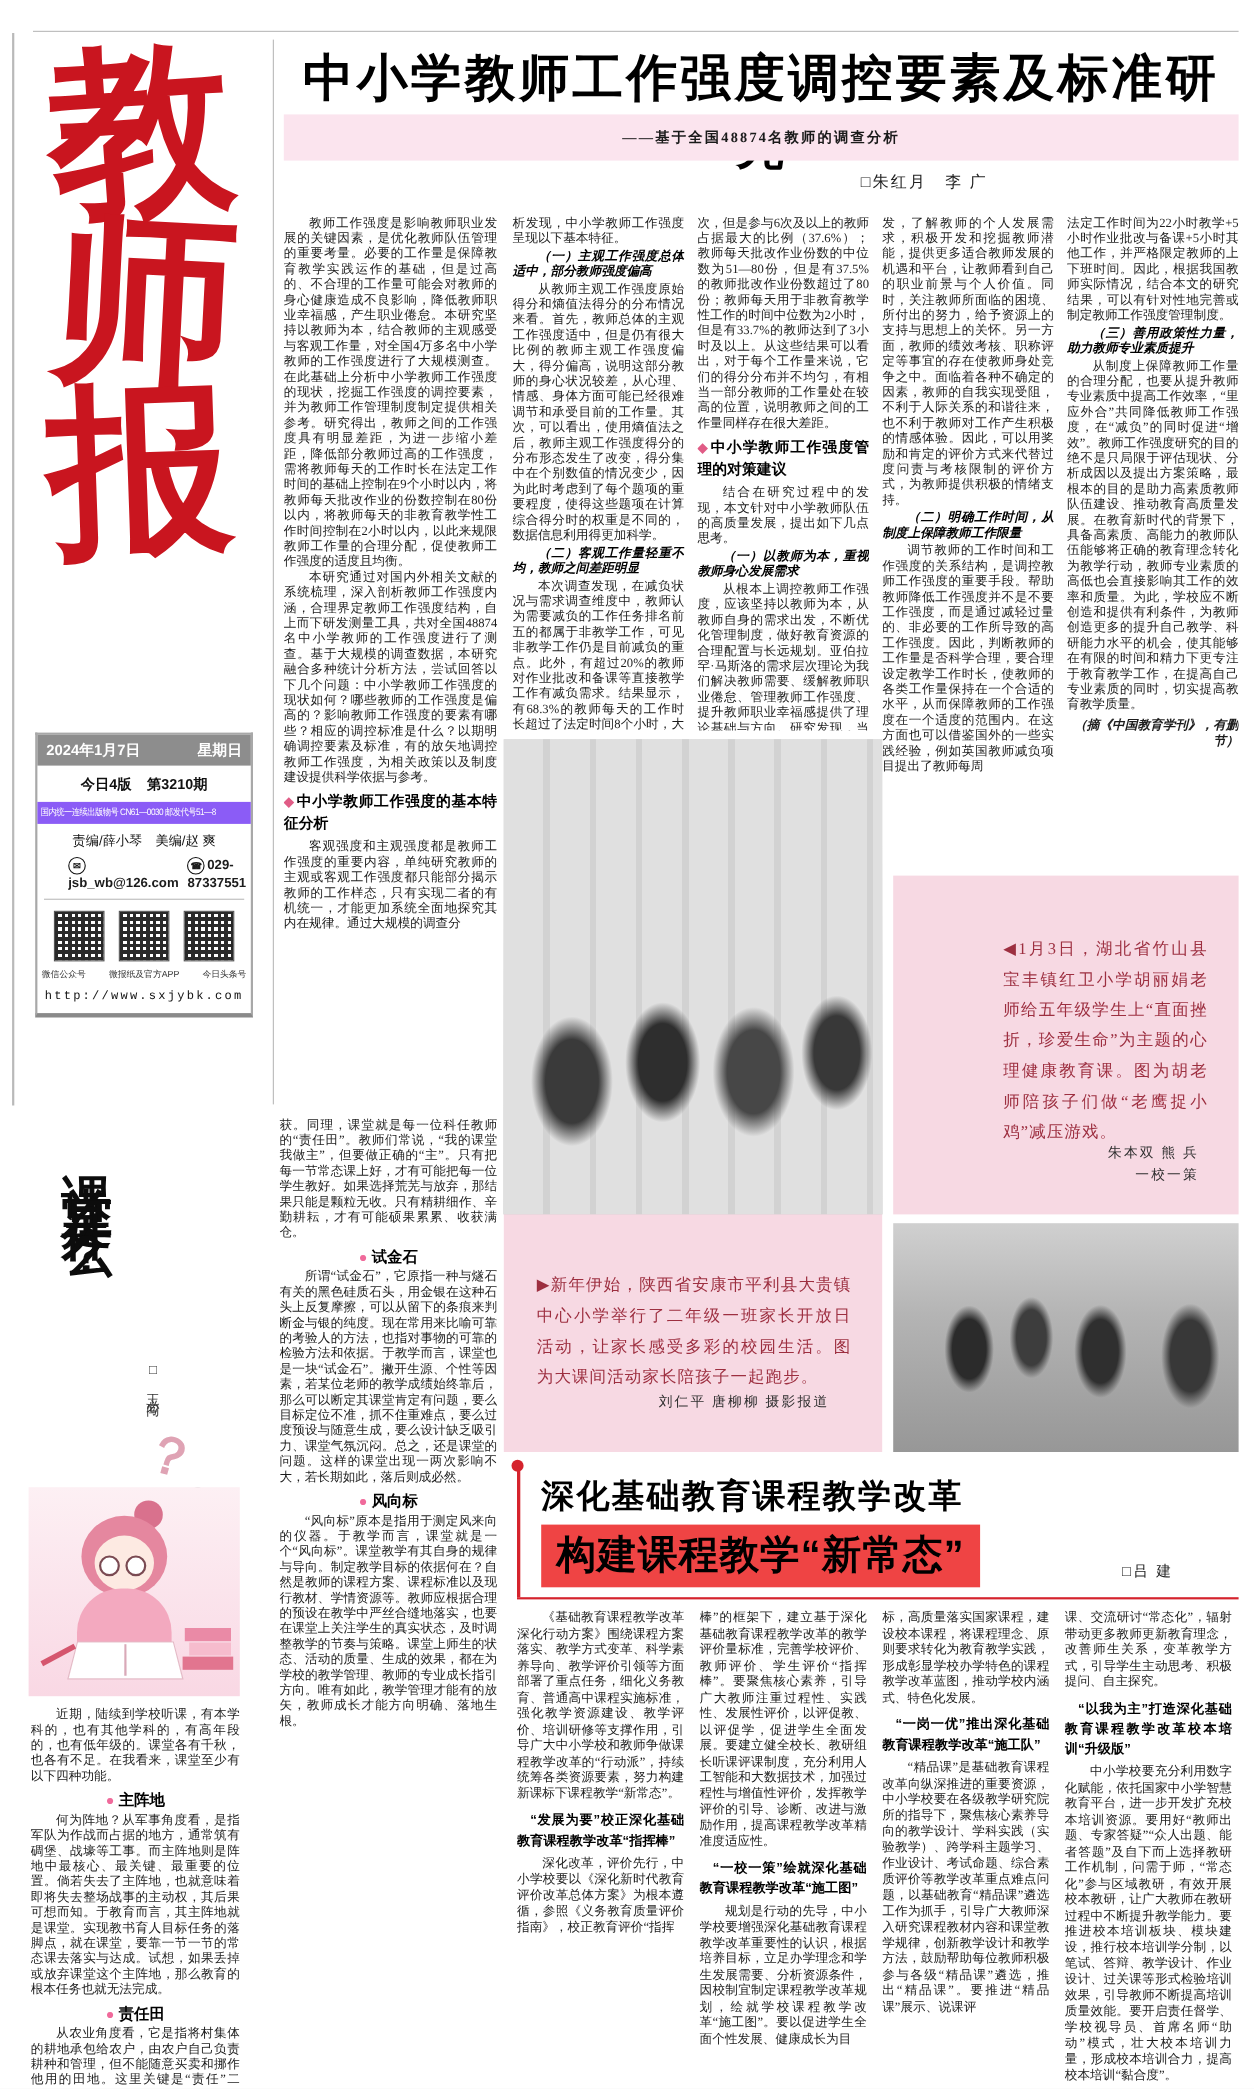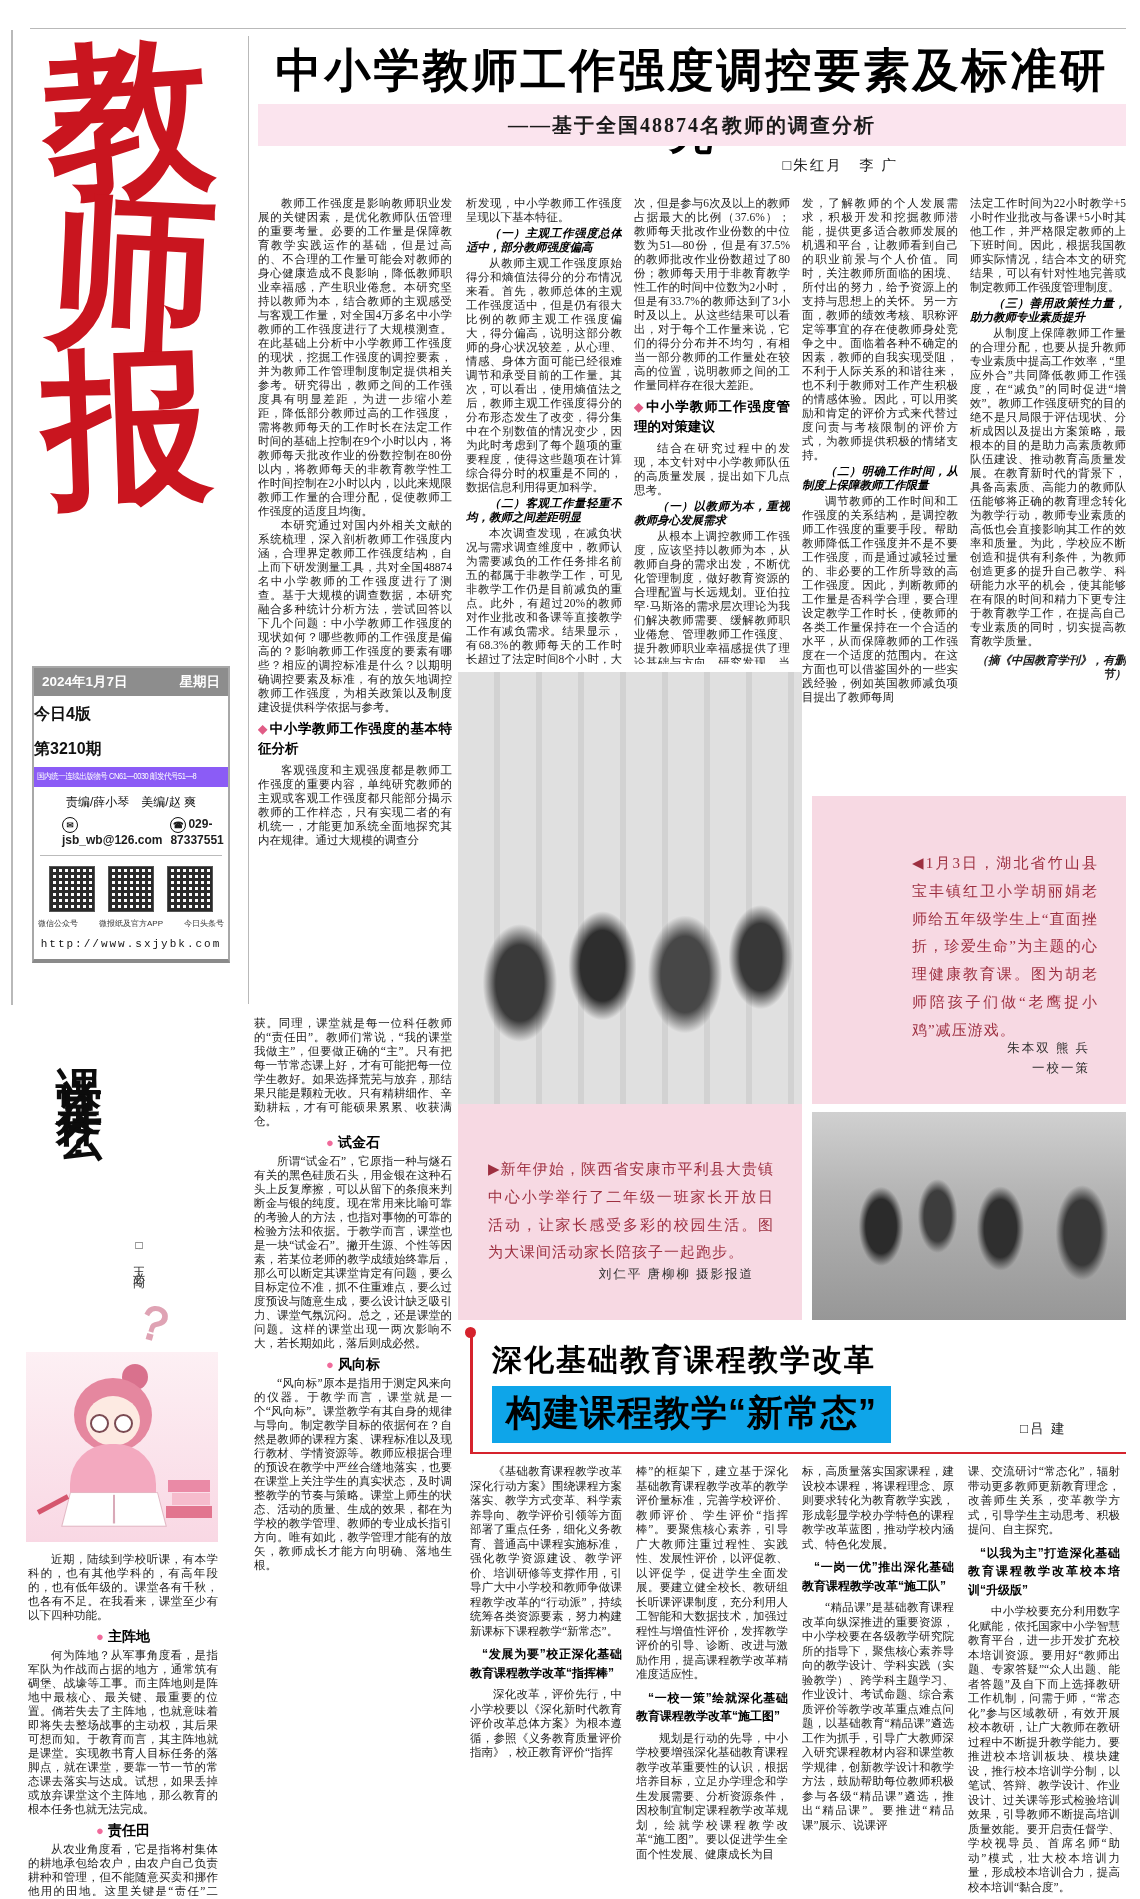--- a/index.html
+++ b/index.html
@@ -11,42 +11,42 @@
   .brand{left:30px;top:40px;width:196px;text-align:center;}
   .brand .bchar{font-family:"DejaVu Serif","Liberation Serif",serif;font-weight:bold;
         font-size:168px;line-height:0.92;color:#c9151f;}
   .brand .bchar:nth-child(1){transform:rotate(-4deg);}
   .brand .bchar:nth-child(2){transform:rotate(3deg) translateX(4px);}
   .brand .bchar:nth-child(3){transform:rotate(-2deg);}
   .mast-box{left:32px;top:666px;width:194px;border:2px solid #a8a8a8;border-bottom:4px solid #8a8a8a;
         background:#fff;font-family:"Liberation Sans",sans-serif;}
   .date-bar{display:flex;justify-content:space-between;align-items:flex-start;background:#8d8d8d;color:#fff;
         font-weight:bold;font-size:13.5px;padding:5px 8px;}
-  .edition{display:flex;justify-content:center;gap:14px;font-size:16px;font-weight:600;color:#111;padding:8px 0 7px;flex-direction:column;}
+  .edition{display:flex;justify-content:center;gap:14px;font-size:13px;font-weight:600;color:#111;padding:8px 0 7px;}
   .pubcode{background:#8b5cf6;color:#fff;font-size:8.5px;letter-spacing:-0.5px;white-space:nowrap;
         padding:4px 3px;transform-origin:left center;}
   .pubcode span{display:inline-block;transform:scaleX(0.88);transform-origin:left center;white-space:nowrap;}
   .editors{text-align:center;font-size:12px;color:#111;padding:7px 0 2px;}
   .contact{display:flex;justify-content:center;align-items:center;gap:8px;font-weight:bold;font-size:12px;padding:4px 0 8px;margin-left:28px;}
   .cicon{display:inline-flex;width:14px;height:14px;border:1px solid #111;border-radius:50%;
         align-items:center;justify-content:center;font-size:8.5px;margin-right:2px;}
   .mast-divider{height:1px;background:#bbb;margin:0 6px;}
   .qr-row{display:flex;justify-content:space-around;padding:10px 8px 4px;}
   .qr{width:44px;height:44px;border:1px solid #555;
       background:repeating-linear-gradient(0deg,#2a2a2a 0 3px,rgba(255,255,255,0) 3px 6px),
                  repeating-linear-gradient(90deg,#2a2a2a 0 3px,#ffffff 3px 6px);}
   .qr-labels{display:flex;justify-content:space-between;font-size:8px;color:#333;padding:2px 4px 6px;}
   .website{text-align:center;font-family:"Liberation Mono",monospace;font-size:11px;letter-spacing:2px;
         color:#111;padding:3px 0 9px;}
   
   .a1-title{left:258px;top:40px;width:868px;text-align:center;font-family:"Liberation Sans",sans-serif;
         font-weight:900;font-size:46px;letter-spacing:3px;color:#000;}
   .a1-subband{left:258px;top:104px;width:868px;height:42px;background:#fbe4ee;display:flex;
         align-items:center;justify-content:center;}
-  .a1-subtitle{font-size:20px;font-weight:bold;color:#1a1a1a;letter-spacing:2px;}
+  .a1-subtitle{font-size:13px;font-weight:bold;color:#1a1a1a;letter-spacing:2px;}
   .a1-byline{left:258px;top:156px;width:640px;text-align:right;font-size:14.5px;color:#222;letter-spacing:2px;}
   
   .col{position:absolute;overflow:hidden;text-align:justify;}
   .a1col{font-size:11.5px;line-height:14px;}
   .a2col{font-size:11.5px;line-height:14.5px;}
   .a3col{font-size:11.5px;line-height:14px;}
   .blk{margin:0;}
   .blk-p{text-indent:2em;}
   .blk-p.ni{text-indent:0;}
   .blk-h2{font-family:"Liberation Sans",sans-serif;font-weight:bold;font-size:13.5px;line-height:1.5;
@@ -77,21 +77,21 @@
       linear-gradient(180deg,#d0d0d0 0%,#b4b4b4 40%,#979797 100%);}
   .pinkbox{position:absolute;background:#f7d9e3;}
   .cap{color:#9d2f40;font-size:15px;line-height:1.85;text-align:justify;letter-spacing:1px;}
   .cap-credit{color:#2e2e2e;font-size:12.5px;text-align:right;letter-spacing:2px;}
   
   .a2-vline{left:470px;top:1334px;width:2.5px;height:118px;background:#d5232d;}
   .a2-dot{left:465px;top:1327px;width:11px;height:11px;border-radius:50%;background:#d5232d;}
   .a2-kicker{left:492px;top:1340px;font-family:"Liberation Sans",sans-serif;font-weight:900;
         font-size:30px;letter-spacing:2px;color:#000;}
   .a2-maintitle{left:492px;top:1386px;font-family:"Liberation Sans",sans-serif;font-weight:900;
-        font-size:36px;letter-spacing:1px;color:#000;background:#0ea5e9;padding:3px 14px 5px;}
+        font-size:36px;letter-spacing:1px;color:#000;background:#ef4444;padding:3px 14px 5px;}
   .a2-byline{left:1020px;top:1420px;font-size:13.5px;color:#222;letter-spacing:2px;}
   .a2-rule{left:470px;top:1452px;width:656px;height:2px;background:#d5232d;}
   
   .vtitle{left:48px;top:1030px;writing-mode:vertical-rl;text-orientation:upright;
         font-weight:bold;font-size:46px;letter-spacing:12px;color:#0c0c0c;font-family:"Liberation Serif",serif;}
   .vauthor{left:130px;top:1238px;writing-mode:vertical-rl;text-orientation:upright;
         font-size:12px;letter-spacing:5px;color:#333;}
   .qdeco1{left:130px;top:1292px;font-size:48px;color:#dfa3b4;transform:rotate(16deg);font-weight:bold;}
   .qdeco2{left:176px;top:1348px;font-size:20px;color:#c4c4c4;transform:rotate(-10deg);}
   .illu{left:26px;top:1352px;width:192px;height:190px;background:linear-gradient(180deg,#fdf0f4,#f9d8e4);overflow:hidden;}

